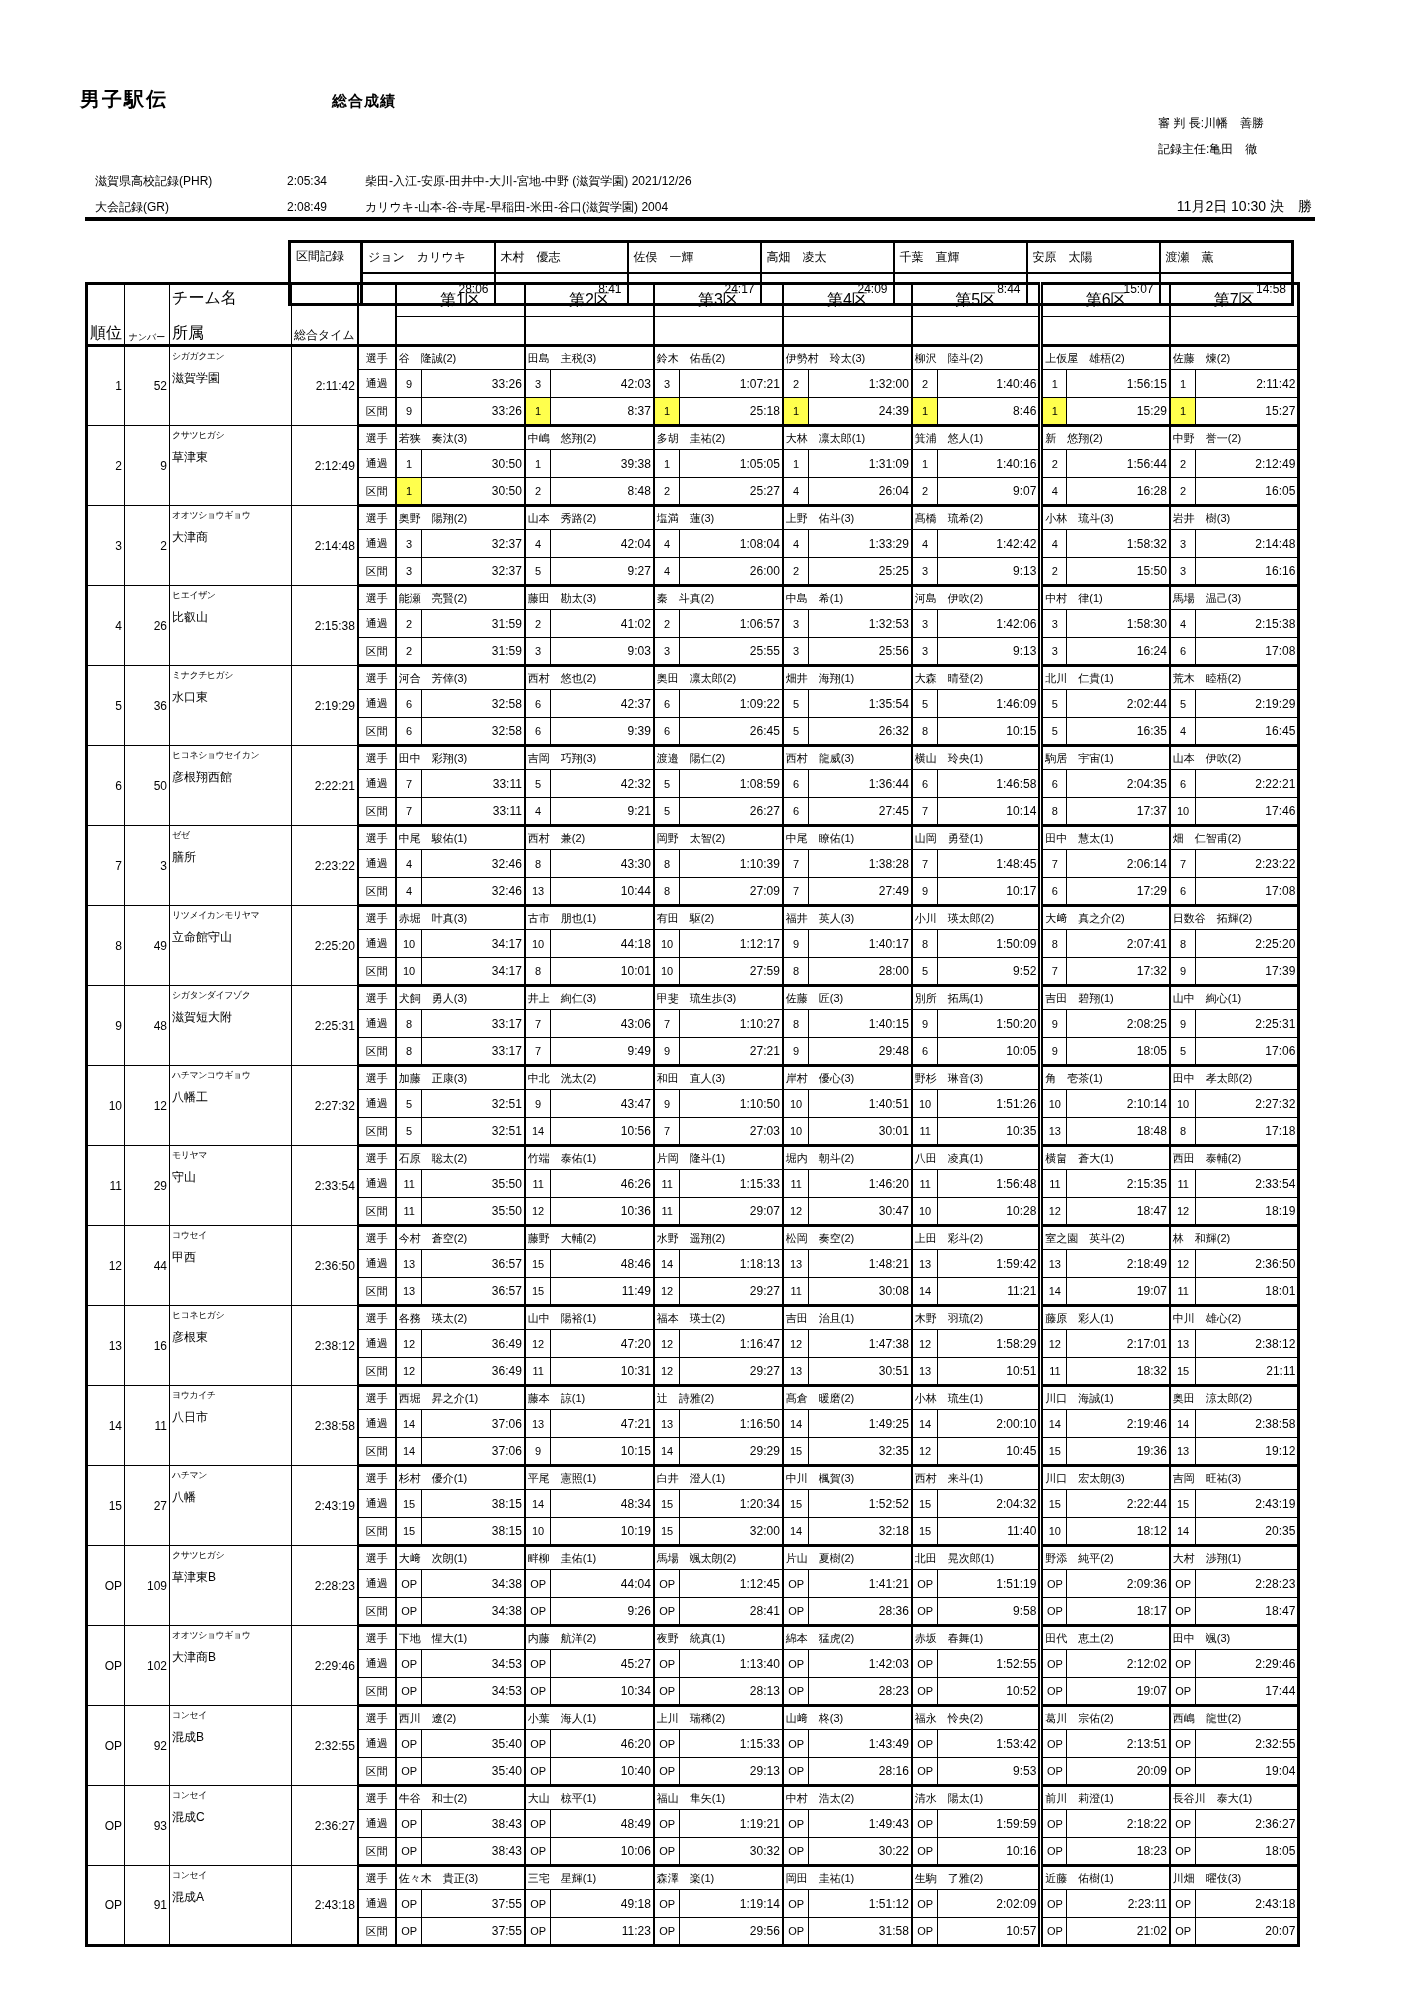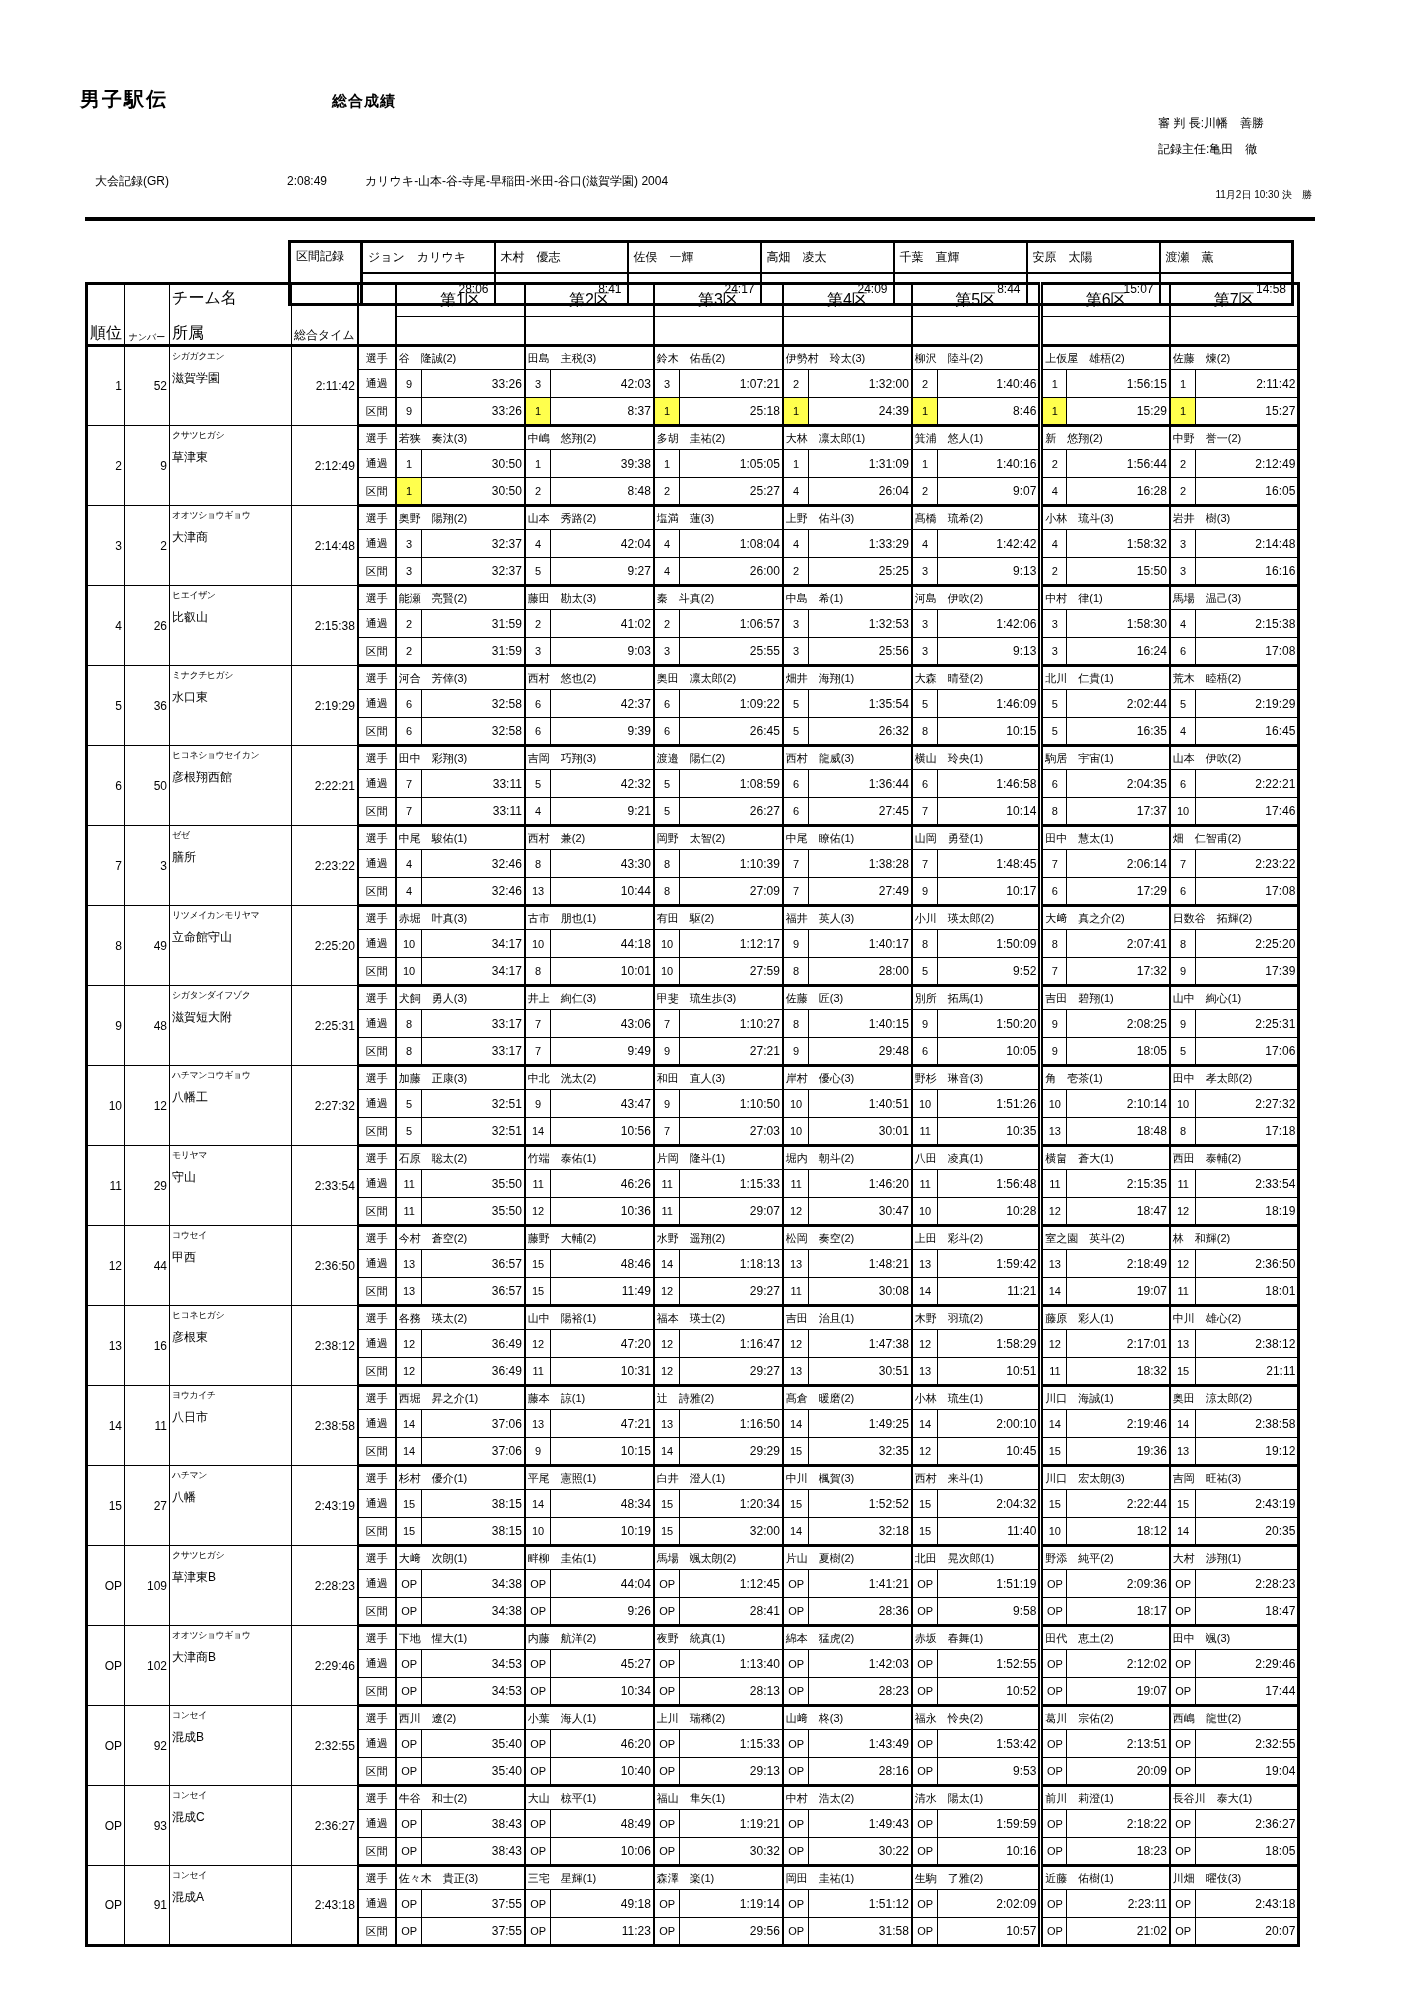--- a/index.html
+++ b/index.html
@@ -5,21 +5,21 @@
   html,body{margin:0;padding:0;background:#e8e8e8;}
   .page{position:relative;width:1404px;height:1996px;background:#ffffff;margin:0 auto;
         font-family:"Liberation Sans","DejaVu Sans",sans-serif;color:#000;}
   .title{position:absolute;left:80px;top:86px;font-size:20px;font-weight:bold;letter-spacing:2px;}
   .subtitle{position:absolute;left:296px;top:92px;font-size:15px;font-weight:bold;letter-spacing:1px;margin-left:36px;}
   .officials{position:absolute;left:1158px;top:110px;font-size:12px;line-height:26px;}
   .records{position:absolute;left:95px;top:168px;font-size:12px;line-height:26px;}
   .rec-label{display:inline-block;width:152px;}
   .rec-time{display:inline-block;width:80px;text-align:right;}
   .rec-detail{margin-left:38px;}
-  .datetime{position:absolute;right:92px;top:188px;font-size:10px;}
+  .datetime{position:absolute;right:92px;top:198px;font-size:14px;}
   .rule{position:absolute;left:85px;top:217px;width:1230px;height:3.5px;background:#000;}
 
   
   .legrec{position:absolute;left:288px;top:240px;border-collapse:collapse;table-layout:fixed;}
   .legrec td{border:2px solid #000;height:29px;padding:0 5px;font-size:12px;
              white-space:nowrap;overflow:hidden;}
   .legrec .lr-label{border:3px solid #000;font-size:12px;text-align:left;vertical-align:top;padding-top:5px;}
   .legrec{border:3px solid #000;}
   .legrec .lr-name{text-align:left;vertical-align:middle;}
   .legrec .lr-time{text-align:right;vertical-align:middle;}
@@ -58,20 +58,23 @@
 <div class="page">
   <div class="title">男子駅伝</div>
   <div class="subtitle">総合成績</div>
 
   <div class="officials">
     <div>審 判 長:川幡　善勝</div>
     <div>記録主任:亀田　徹</div>
   </div>
 
   <div class="records">
+    <div>
+      <span class="rec-label">滋賀県高校記録(PHR)</span><span class="rec-time">2:05:34</span><span class="rec-detail">柴田-入江-安原-田井中-大川-宮地-中野 (滋賀学園) 2021/12/26</span>
+    </div>
     <div>
       <span class="rec-label">大会記録(GR)</span><span class="rec-time">2:08:49</span><span class="rec-detail">カリウキ-山本-谷-寺尾-早稲田-米田-谷口(滋賀学園) 2004</span>
     </div>
   </div>
 
   <div class="datetime">11月2日 10:30 決　勝</div>
   <div class="rule"></div>
 
   <table class="legrec">
     <colgroup>

